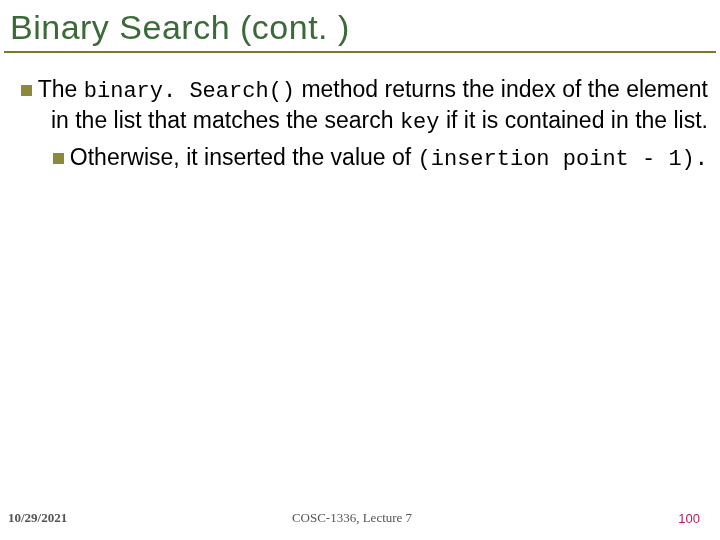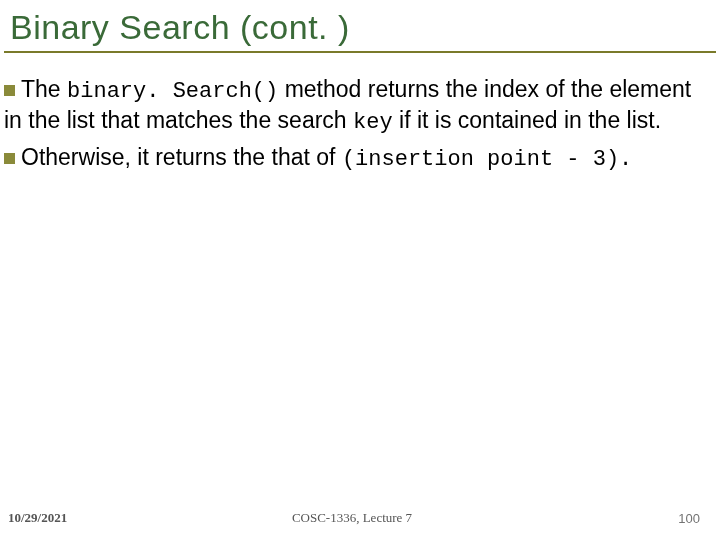--- a/index.html
+++ b/index.html
@@ -24,24 +24,25 @@
     padding: 8px 0 4px 6px;
   }
   .title {
     font-family: Arial, Helvetica, sans-serif;
     font-size: 34px;
     color: #3a6a38;
     font-weight: 400;
     letter-spacing: 0.5px;
   }
   .body {
-    padding: 22px 12px 0 4px;
+    padding: 22px 12px 0 16px;
     color: #000;
     font-size: 23px;
     line-height: 1.28;
+    text-align: right;
   }
   .para {
     margin: 0 0 6px 0;
   }
   .gap {
     height: 14px;
   }
   .bullet {
     display: inline-block;
     width: 11px;
@@ -60,39 +61,39 @@
     position: absolute;
     bottom: 14px;
     left: 0;
     width: 720px;
     font-family: "Times New Roman", Times, serif;
     font-size: 13px;
     color: #555;
   }
   .footer .date  { position: absolute; left: 8px;  bottom: 0; font-weight: bold; }
   .footer .mid   { position: absolute; left: 0; right: 16px; bottom: 0; text-align: center; }
-  .footer .page  { position: absolute; right: 20px; bottom: 0; color: #737373; font-family: Arial, sans-serif; }
+  .footer .page  { position: absolute; right: 20px; bottom: 0; color: #be185d; font-family: Arial, sans-serif; }
 </style>
 </head>
 <body>
 
 <div class="slide">
 
   <div class="title-wrap">
     <div class="title">Binary Search (cont. )</div>
   </div>
 
   <div class="body">
 
     <p class="para">
       <span class="bullet"></span><span>The </span><span class="code">binary. Search()</span><span> method returns the index of the element in the list that matches the search </span><span class="code">key</span><span> if it is contained in the list.</span>
     </p>
 
     <p class="para">
-      <span class="bullet"></span><span>Otherwise, it returns the that of </span><span class="code">(insertion point - 3).</span>
+      <span class="bullet"></span><span>Otherwise, it inserted the value of </span><span class="code">(insertion point - 1).</span>
     </p>
 
     <div class="gap"></div>
 
 
   </div>
 
   <div class="footer">
     <span class="date">10/29/2021</span>
     <span class="mid">COSC-1336, Lecture 7</span>

